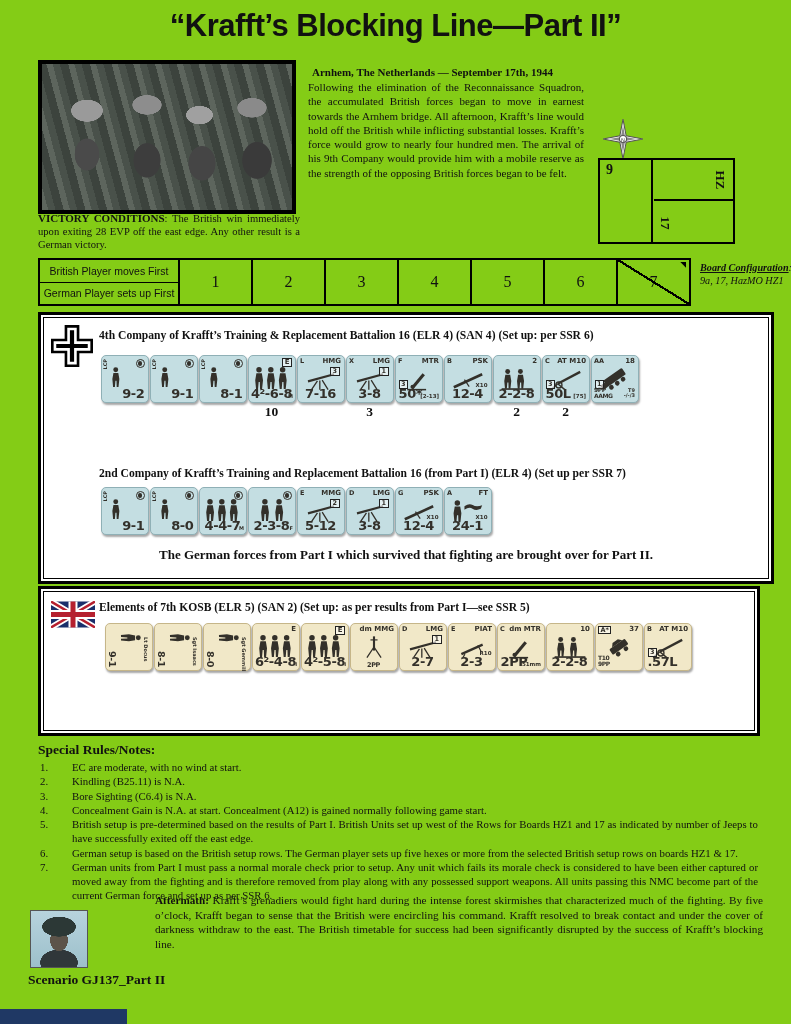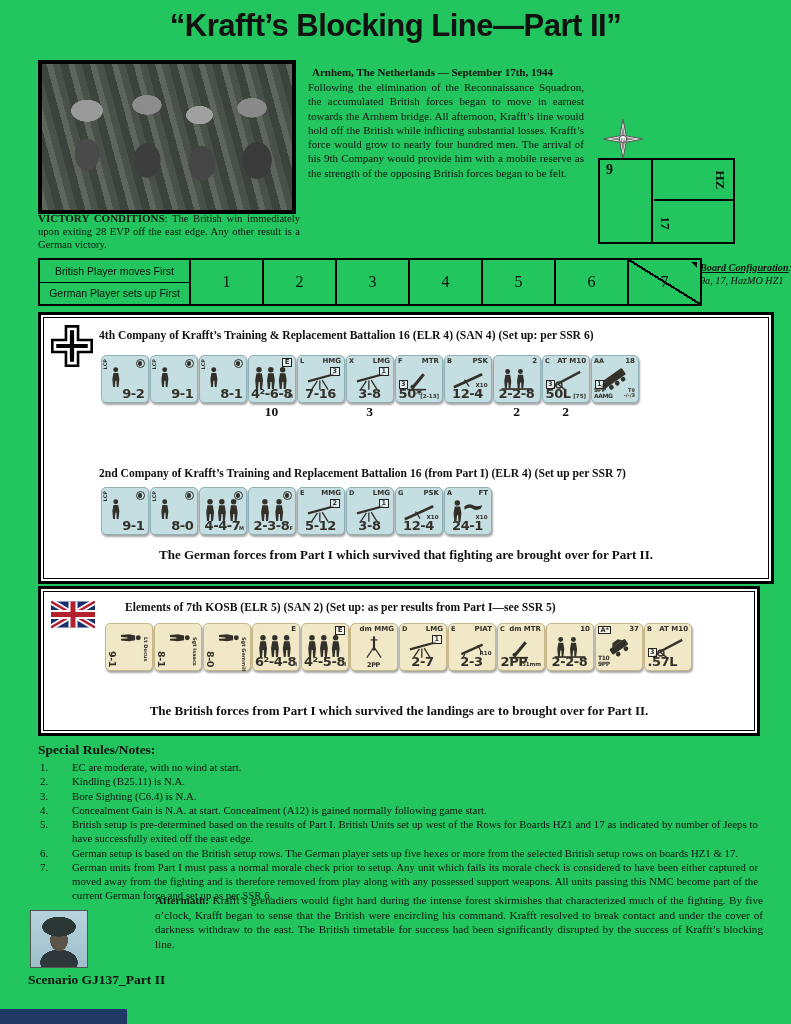--- a/index.html
+++ b/index.html
@@ -1,16 +1,16 @@
 <!DOCTYPE html>
 <html><head>
 <meta charset="utf-8">
 <style>
   html,body{margin:0;padding:0;background:#fff;}
-  .page{position:relative;width:791px;height:1024px;background:#22c55e;overflow:hidden;
+  .page{position:relative;width:791px;height:1024px;background:#84cc16;overflow:hidden;
         font-family:"Liberation Serif",serif;color:#111;}
 
   
   .title{position:absolute;left:0;right:0;top:8px;text-align:center;
          font-family:"Liberation Sans",sans-serif;font-weight:900;font-size:31px;
          letter-spacing:-.5px;}
 
   
   .photo{position:absolute;left:38px;top:60px;width:250px;height:146px;border:4px solid #000;
          background:
@@ -39,21 +39,21 @@
   .bd-9{position:absolute;left:6px;top:2px;font-weight:bold;font-size:14px;}
   .bd-tr{position:absolute;left:53.5px;right:0;top:0;height:39px;border-bottom:2.5px solid #000;}
   .bd-br{position:absolute;left:53.5px;right:0;bottom:0;height:38px;}
   .bd-hz{position:absolute;right:3px;top:50%;transform:translateY(-50%) rotate(90deg);
          font-weight:bold;font-size:13px;}
   .bd-17{position:absolute;left:4px;top:50%;transform:translateY(-50%) rotate(90deg);
          font-weight:bold;font-size:13px;}
 
   
   .ttrack{position:absolute;left:38px;top:258px;height:44px;display:flex;border:2px solid #000;}
-  .tlabels{width:149px;display:flex;flex-direction:column;}
+  .tlabels{width:138px;display:flex;flex-direction:column;}
   .tlabel{flex:1;display:flex;align-items:center;justify-content:center;
           font-family:"Liberation Sans",sans-serif;font-size:10.5px;}
   .tlabel:first-child{border-bottom:1.5px solid #000;}
   .tcell{width:71px;border-left:2px solid #000;display:flex;align-items:center;justify-content:center;
          font-size:16px;position:relative;}
   .tcell.crossed::before{content:"";position:absolute;inset:0;
      background:linear-gradient(to top right,transparent calc(50% - 1.1px),#000 calc(50% - 1.1px),
      #000 calc(50% + 1.1px),transparent calc(50% + 1.1px));}
   .tcell.crossed::after{content:"";position:absolute;top:-2px;right:-1px;width:0;height:0;
      border:4.5px solid transparent;border-bottom-color:#000;transform:rotate(45deg);}
@@ -61,21 +61,21 @@
   .bconf b{text-decoration:underline;}
 
   
   .fbox{position:absolute;left:38px;width:716px;border:3px solid #000;
         box-shadow:inset 0 0 0 2px #fff,inset 0 0 0 3px #000;background:#fff;}
   .gbox{top:312px;height:266px;padding-left:14px;}
   .bbox{top:586px;height:144px;}
   .fheader{font-size:11.6px;font-weight:bold;}
   .gbox .h1{position:absolute;left:58px;top:14px;}
   .gbox .h2{position:absolute;left:58px;top:152px;}
-  .bbox .h1{position:absolute;left:58px;top:12px;margin-left:26px;}
+  .bbox .h1{position:absolute;left:58px;top:12px;}
   .balk{position:absolute;left:10px;top:10px;width:42px;height:42px;}
   .ujack{position:absolute;left:10px;top:12px;width:44px;height:27px;}
   .crow{position:absolute;display:flex;gap:2px;}
   .crow1{left:60px;top:40px;}
   .crow2{left:60px;top:172px;}
   .crowb{left:64px;top:34px;}
   .fnote{position:absolute;left:0;right:0;text-align:center;font-weight:bold;font-size:13px;}
   .gbox .fnote{bottom:18px;}
   .bbox .fnote{bottom:14px;}
 
@@ -654,21 +654,20 @@
             <svg class="c-art" viewBox="0 0 32 22">
               <use href="#a-atgun"></use>
             </svg>
             <span class="c-tl">B</span>
             <span class="c-tr">AT M10</span>
             <span class="c-box bx">3</span>
             <span class="c-main">.57L</span>
           </div>
         </div>
       </div>
-    <div class="fnote">The British forces from Part I which survived the landings are to brought over for Part II.</div>
   </div>
 
   <div class="rules">
     <h3>Special Rules/Notes:</h3>
     <ol>
         <li>
           <span class="num">1.</span>
           <span class="txt">EC are moderate, with no wind at start.</span>
         </li>
         <li>

